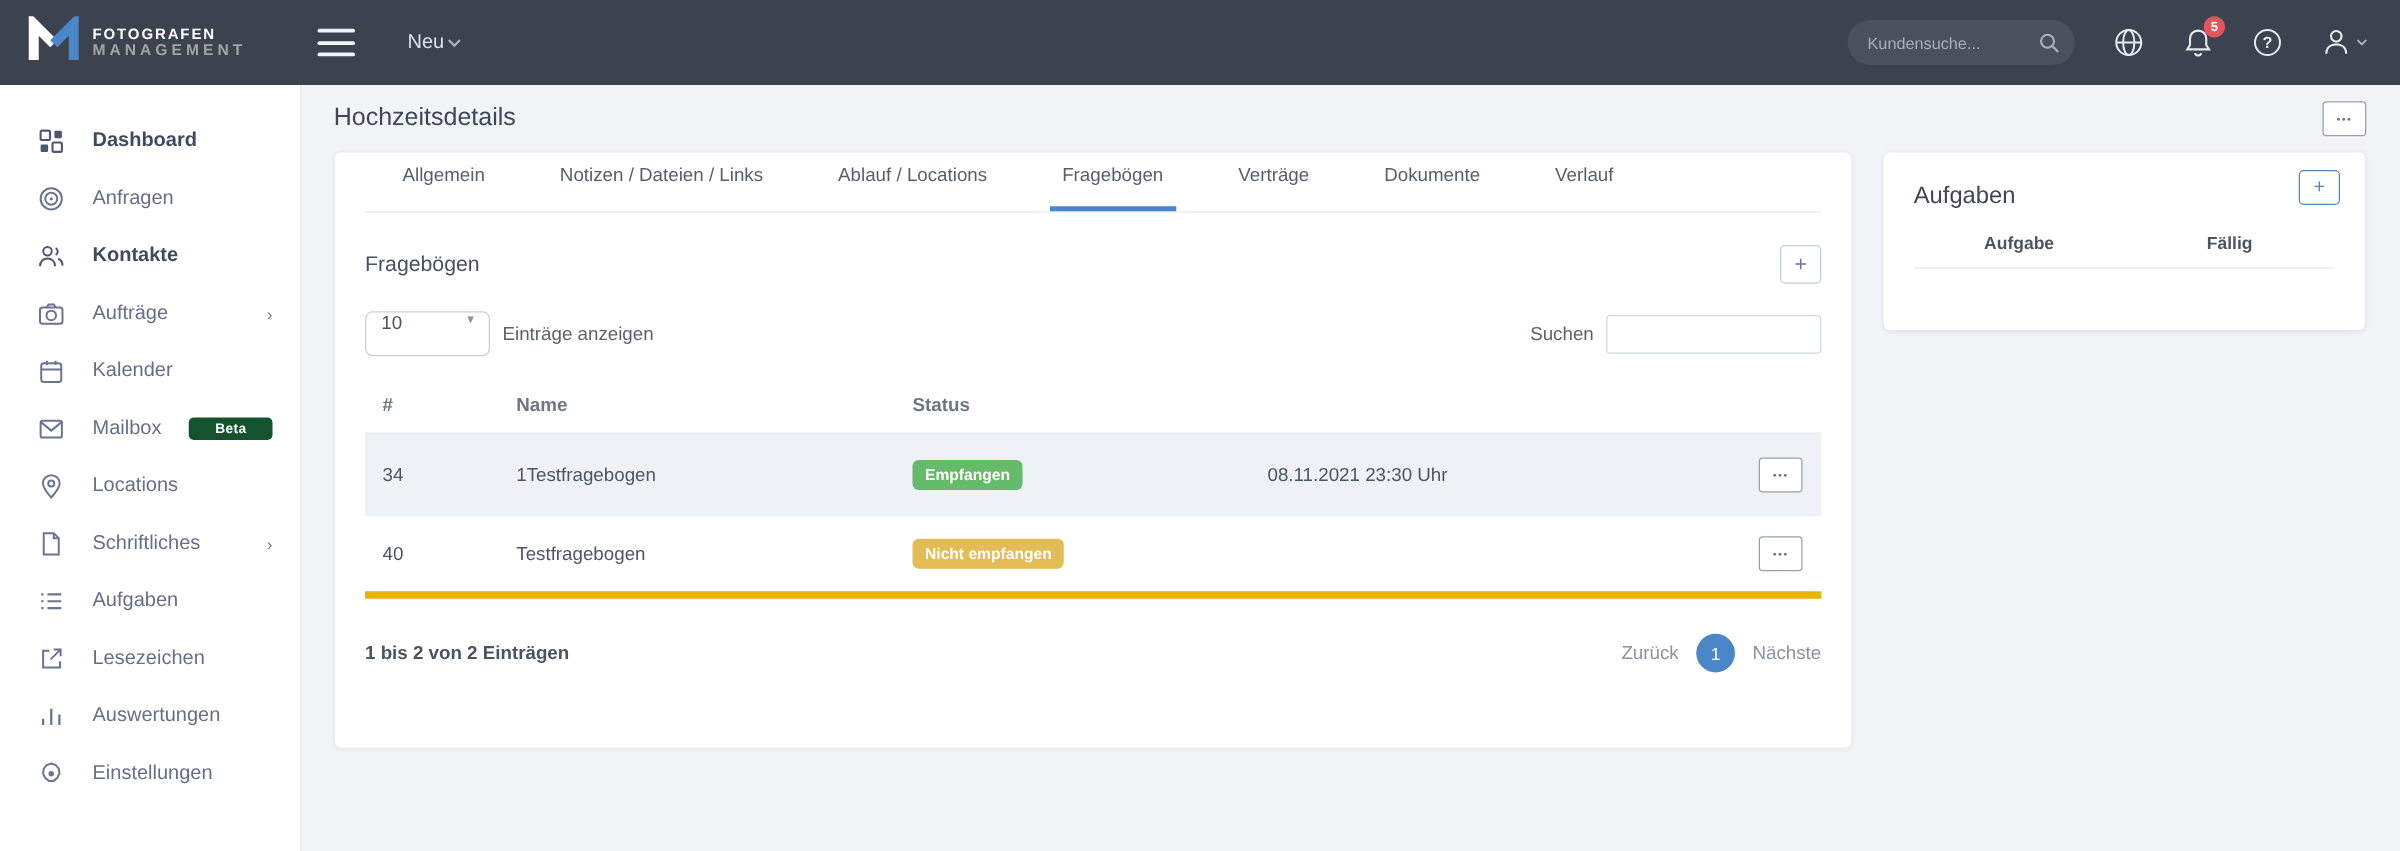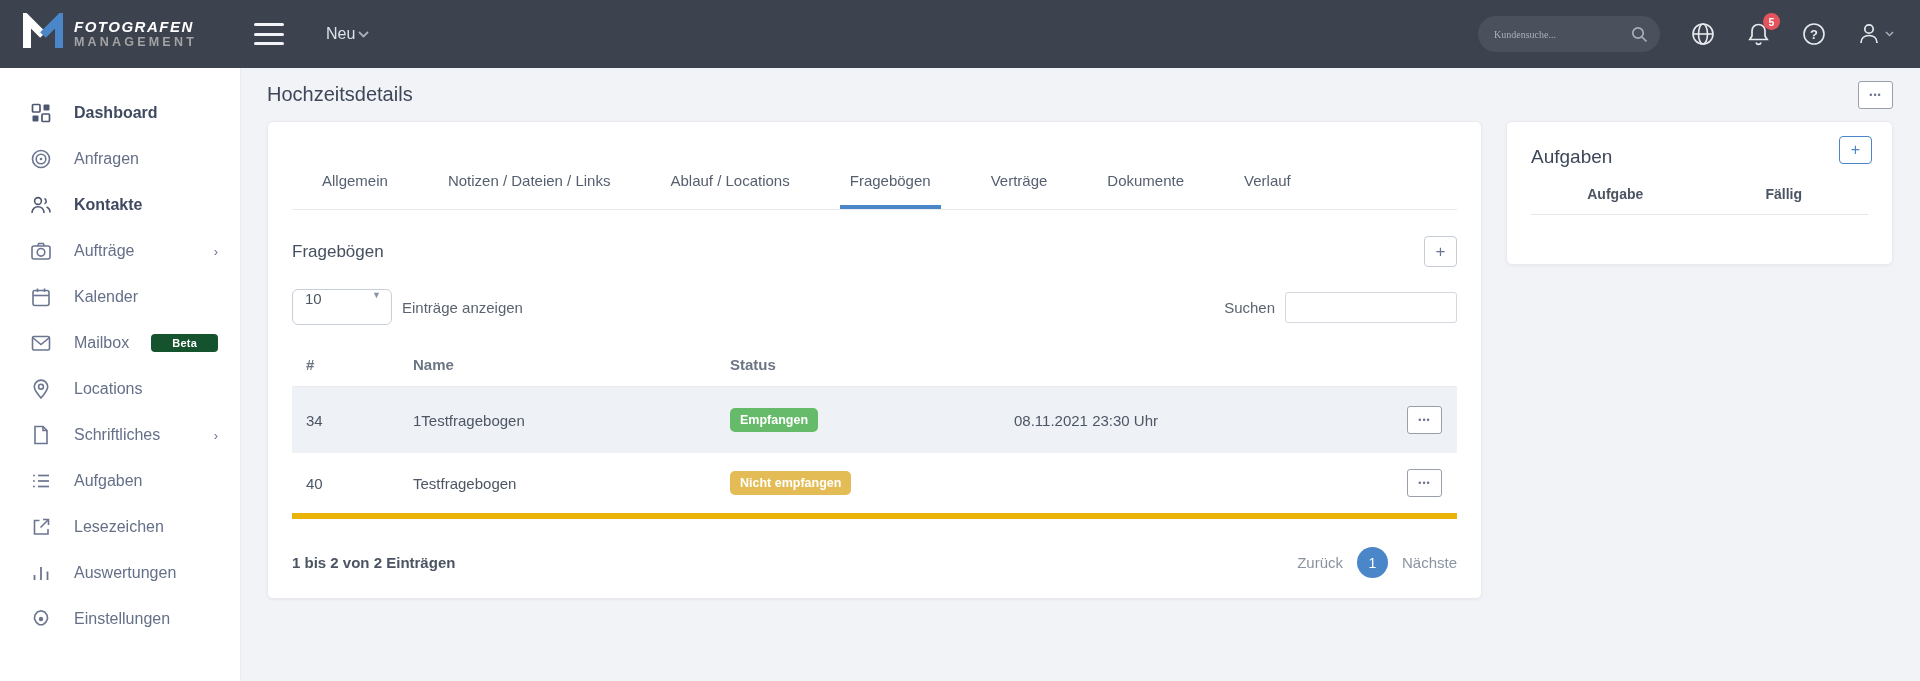--- a/index.html
+++ b/index.html
@@ -3,30 +3,30 @@
 <meta charset="utf-8">
 <style>
   * { margin:0; padding:0; box-sizing:border-box; }
   html,body { width:1920px; height:681px; overflow:hidden;
     font-family:"Liberation Sans", sans-serif; background:#f2f3f7; }
 
   
   .topbar { position:absolute; left:0; top:0; width:1920px; height:68px;
     background:#3c424e; display:flex; align-items:center; z-index:20; }
   .logo-wrap { display:flex; align-items:center; gap:10px; padding-left:22px; width:232px; }
-  .logo-text .l1 { color:#fff; font-weight:bold; font-size:15px; letter-spacing:1.5px; line-height:1.05;font-style:italic; }
+  .logo-text .l1 { color:#fff; font-weight:bold; font-size:12px; letter-spacing:1.5px; line-height:1.05; }
   .logo-text .l2 { color:#a3a3a3; font-weight:bold; font-size:12.5px; letter-spacing:3.2px; line-height:1.15; }
   .hamburger { width:30px; height:22px; display:flex; flex-direction:column; justify-content:space-between; cursor:pointer; margin-left:22px; }
   .hamburger span { display:block; height:3px; background:#f2f4f7; border-radius:2px; }
   .neu-btn { color:#dde2e8; font-size:16px; margin-left:42px; display:flex; align-items:center; gap:3px; cursor:pointer; }
   .tb-right { margin-left:auto; display:flex; align-items:center; gap:30px; padding-right:26px; }
   .search-pill { width:182px; height:36px; background:#4a505c; border-radius:18px;
     display:flex; align-items:center; padding:0 12px 0 16px; }
   .search-pill input { flex:1; min-width:0; background:transparent; border:none; outline:none;
-    color:#dfe3e8; font-size:10px; font-family:Liberation Serif, serif; }
+    color:#dfe3e8; font-size:13px; font-family:Liberation Sans, sans-serif; }
   .search-pill input::placeholder { color:#aab0ba; }
   .tb-icon { position:relative; color:#e7eaee; display:flex; align-items:center; cursor:pointer; }
   .badge-count { position:absolute; top:-8px; right:-9px; min-width:17px; height:17px; background:#e5545c;
     border-radius:50%; color:#fff; font-size:10.5px; font-weight:bold; display:flex; align-items:center; justify-content:center; padding:0 3px; }
 
   
   .sidebar { position:absolute; left:0; top:68px; width:240px; height:613px; background:#ffffff;
     padding-top:22px; box-shadow:1px 0 0 #e9ebef; }
   .side-item { height:46px; display:flex; align-items:center; padding:0 22px 0 30px; gap:22px;
     color:#646f88; font-size:16px; cursor:pointer; }
@@ -43,21 +43,21 @@
   .page-head { height:53px; display:flex; align-items:center; justify-content:space-between; }
   .page-title { font-size:20px; font-weight:500; color:#3e4759; }
   .sm-btn { background:#fff; border:1px solid #99a0ac; border-radius:3px; width:35px; height:28px;
     color:#6b7590; font-size:9px; letter-spacing:1px; display:flex; align-items:center; justify-content:center; cursor:pointer; }
 
   .cards-row { display:flex; gap:24px; align-items:flex-start; }
   .card { background:#fff; border:1px solid #e9ebef; border-radius:6px; box-shadow:0 1px 3px rgba(40,50,70,.06); }
   .details-card { width:1215px; height:478px; padding:0 24px; }
 
   
-  .tabs { display:flex; gap:40px; padding:0 0 0 20px; border-bottom:1px solid #e8eaee; height:88px; align-items:flex-end; }
+  .tabs { display:flex; gap:40px; padding:0 0 0 20px; border-bottom:1px solid #e8eaee; height:48px; align-items:flex-end; }
   .tab { font-size:15px; color:#555f6e; padding:0 10px 20px 10px; cursor:pointer; white-space:nowrap; }
   .tab.active { border-bottom:4px solid #4a86c8; padding-bottom:16px; }
 
   .section-row { display:flex; align-items:center; justify-content:space-between; margin-top:26px; }
   .section-title { font-size:17px; color:#46505f; }
   .plus-btn { width:33px; height:31px; background:#fff; border:1px solid #c6ccd4; border-radius:4px;
     color:#6b7590; font-size:17px; display:flex; align-items:center; justify-content:center; cursor:pointer; }
 
   .controls-row { display:flex; align-items:center; margin-top:22px; }
   .len-select { width:100px; height:36px; border:1px solid #c9cfd8; border-radius:6px; background:#fff;

